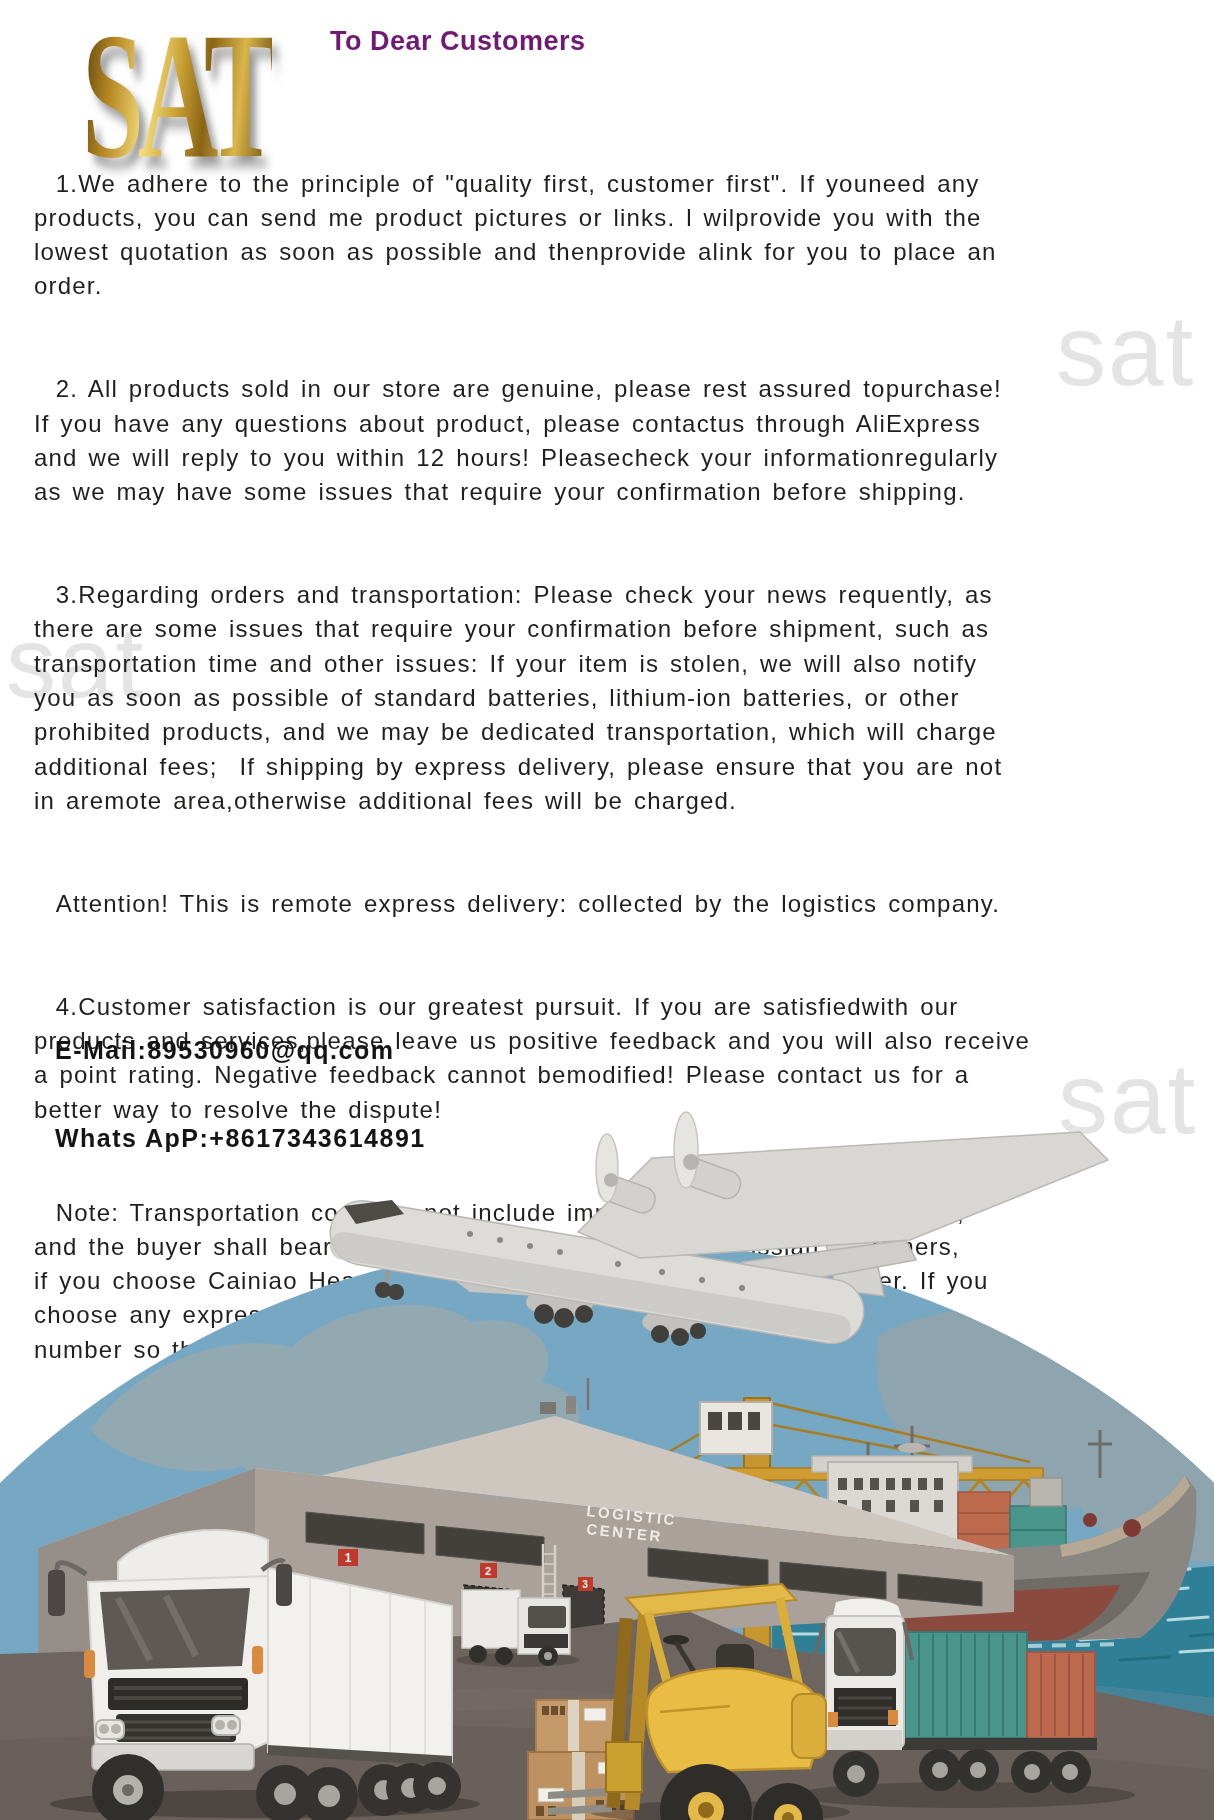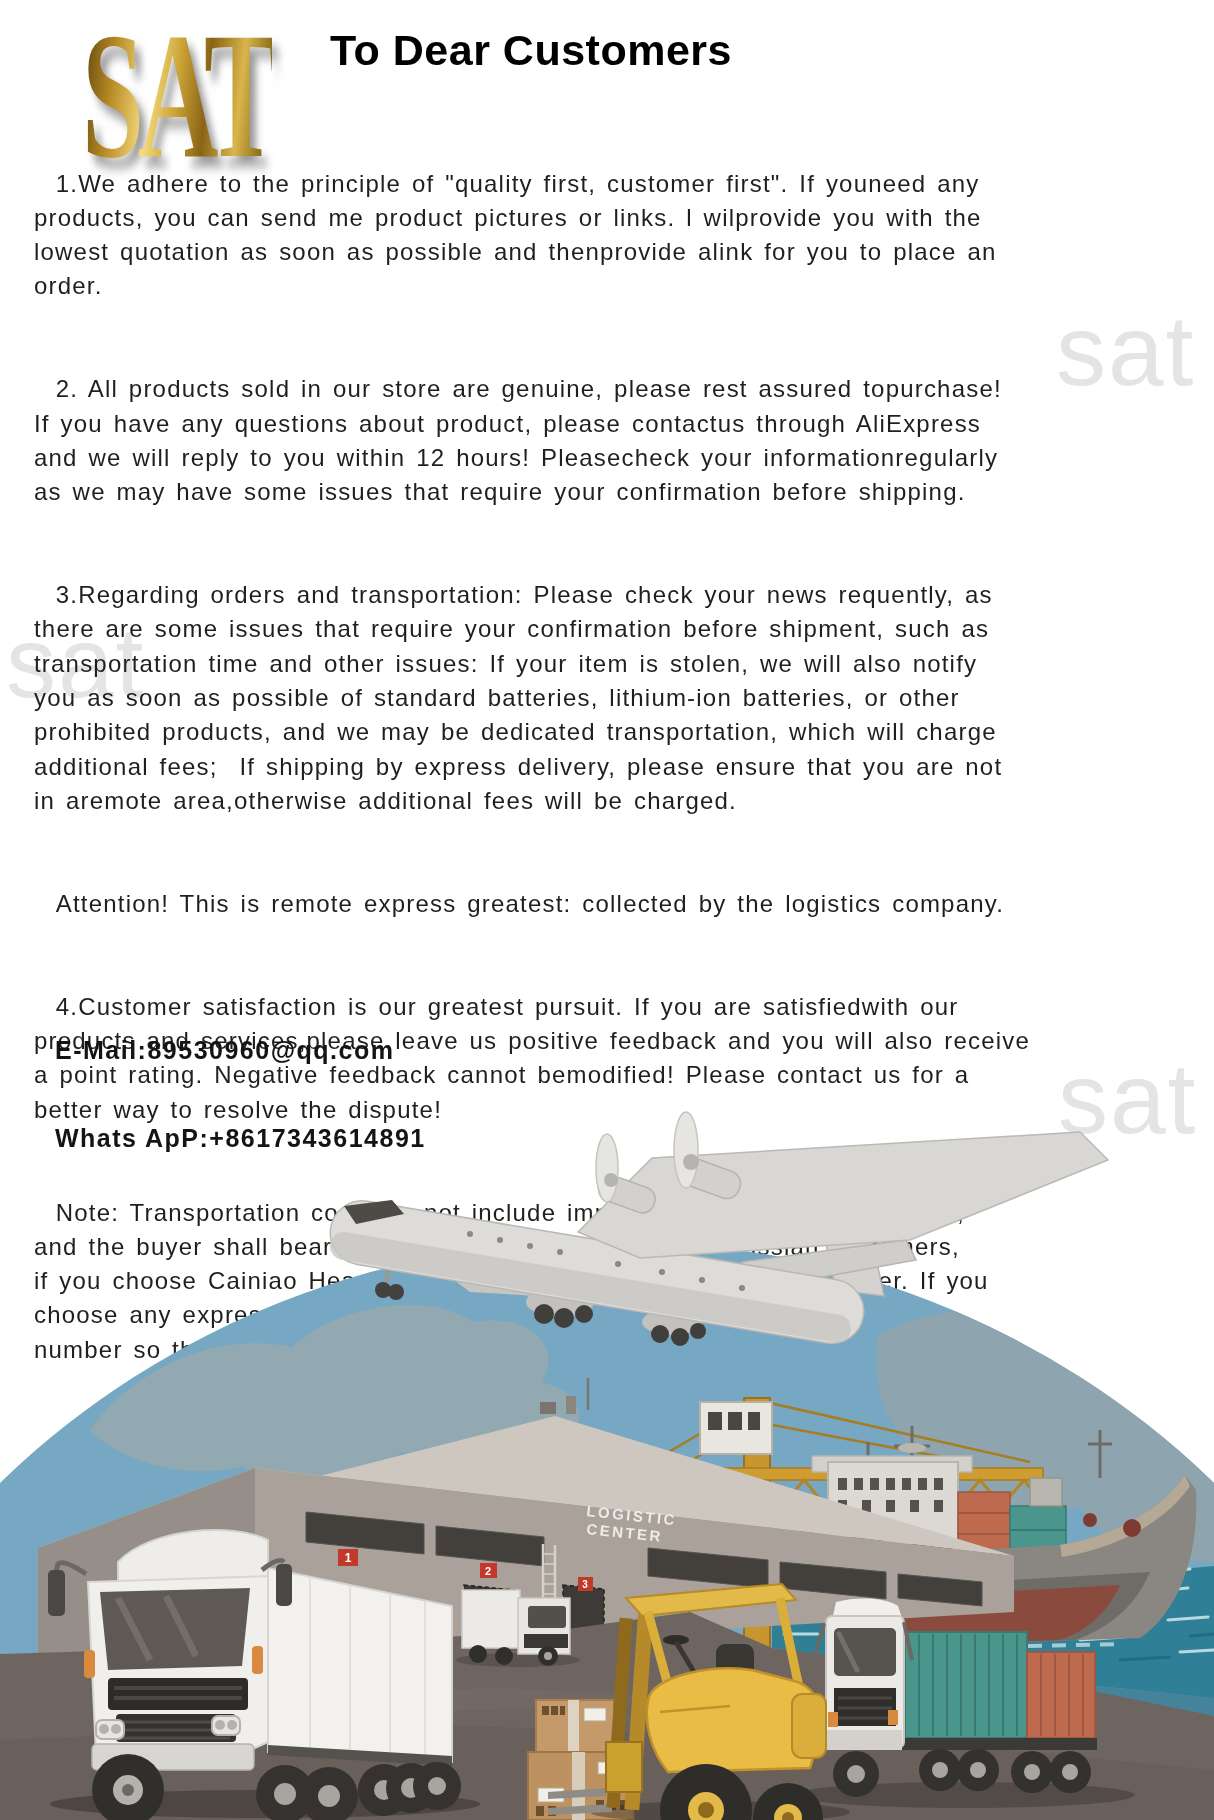--- a/index.html
+++ b/index.html
@@ -12,21 +12,21 @@
     color:#e4e4e4;z-index:0;user-select:none;
   }
   .body-text{
     position:absolute;left:34px;top:98px;width:1160px;z-index:1;
     font-size:24px;line-height:34.3px;letter-spacing:1.2px;word-spacing:3px;
     color:#1f1f1e;white-space:pre-wrap;
   }
   .body-text p{margin:0;white-space:pre-wrap;}
   .page-title{
     position:absolute;left:330px;top:26px;z-index:2;
-    font-size:43px;font-weight:bold;color:#000000;letter-spacing:.5px;
+    font-size:27px;font-weight:bold;color:#701a75;letter-spacing:.5px;
   }
   .brand-logo{
     position:absolute;left:82px;top:6px;z-index:3;
     font-family:"Liberation Serif",serif;font-weight:bold;font-size:180px;
     line-height:1;letter-spacing:-10px;
     transform:scaleX(.62);transform-origin:left top;
     background:linear-gradient(100deg,#6b4e10 4%,#b88a24 18%,#f5dc7d 36%,#caa235 50%,#8a6415 64%,#d9b54a 80%,#7a5a12 96%);
     -webkit-background-clip:text;background-clip:text;color:transparent;
     filter:drop-shadow(10px 10px 6px rgba(70,70,70,.55));
   }
@@ -58,21 +58,21 @@
 If you have any questions about product, please contactus through AliExpress
 and we will reply to you within 12 hours! Pleasecheck your informationregularly
 as we may have some issues that require your confirmation before shipping.</p>
   <p>  3.Regarding orders and transportation: Please check your news requently, as
 there are some issues that require your confirmation before shipment, such as
 transportation time and other issues: If your item is stolen, we will also notify
 you as soon as possible of standard batteries, lithium-ion batteries, or other
 prohibited products, and we may be dedicated transportation, which will charge
 additional fees;  If shipping by express delivery, please ensure that you are not
 in aremote area,otherwise additional fees will be charged.</p>
-  <p>  Attention! This is remote express greatest: collected by the logistics company.</p>
+  <p>  Attention! This is remote express delivery: collected by the logistics company.</p>
   <p>  4.Customer satisfaction is our greatest pursuit. If you are satisfiedwith our
 products and services,please leave us positive feedback and you will also receive
 a point rating. Negative feedback cannot bemodified! Please contact us for a
 better way to resolve the dispute!</p>
   <p>  Note: Transportation costs do not include import tariffs and otherexpenses,
 and the buyer shall bear all additional costs. If there areRussian customers,
 if you choose Cainiao Heavy Parcel Line, please keep your tax number. If you
 choose any express delivery for Braziliancustomers, please leave your tax
 number so that we can ensure ourdelivery is normal.</p>
   <p>  Thank you very much for visiting our store, and we wish everything beautiful

